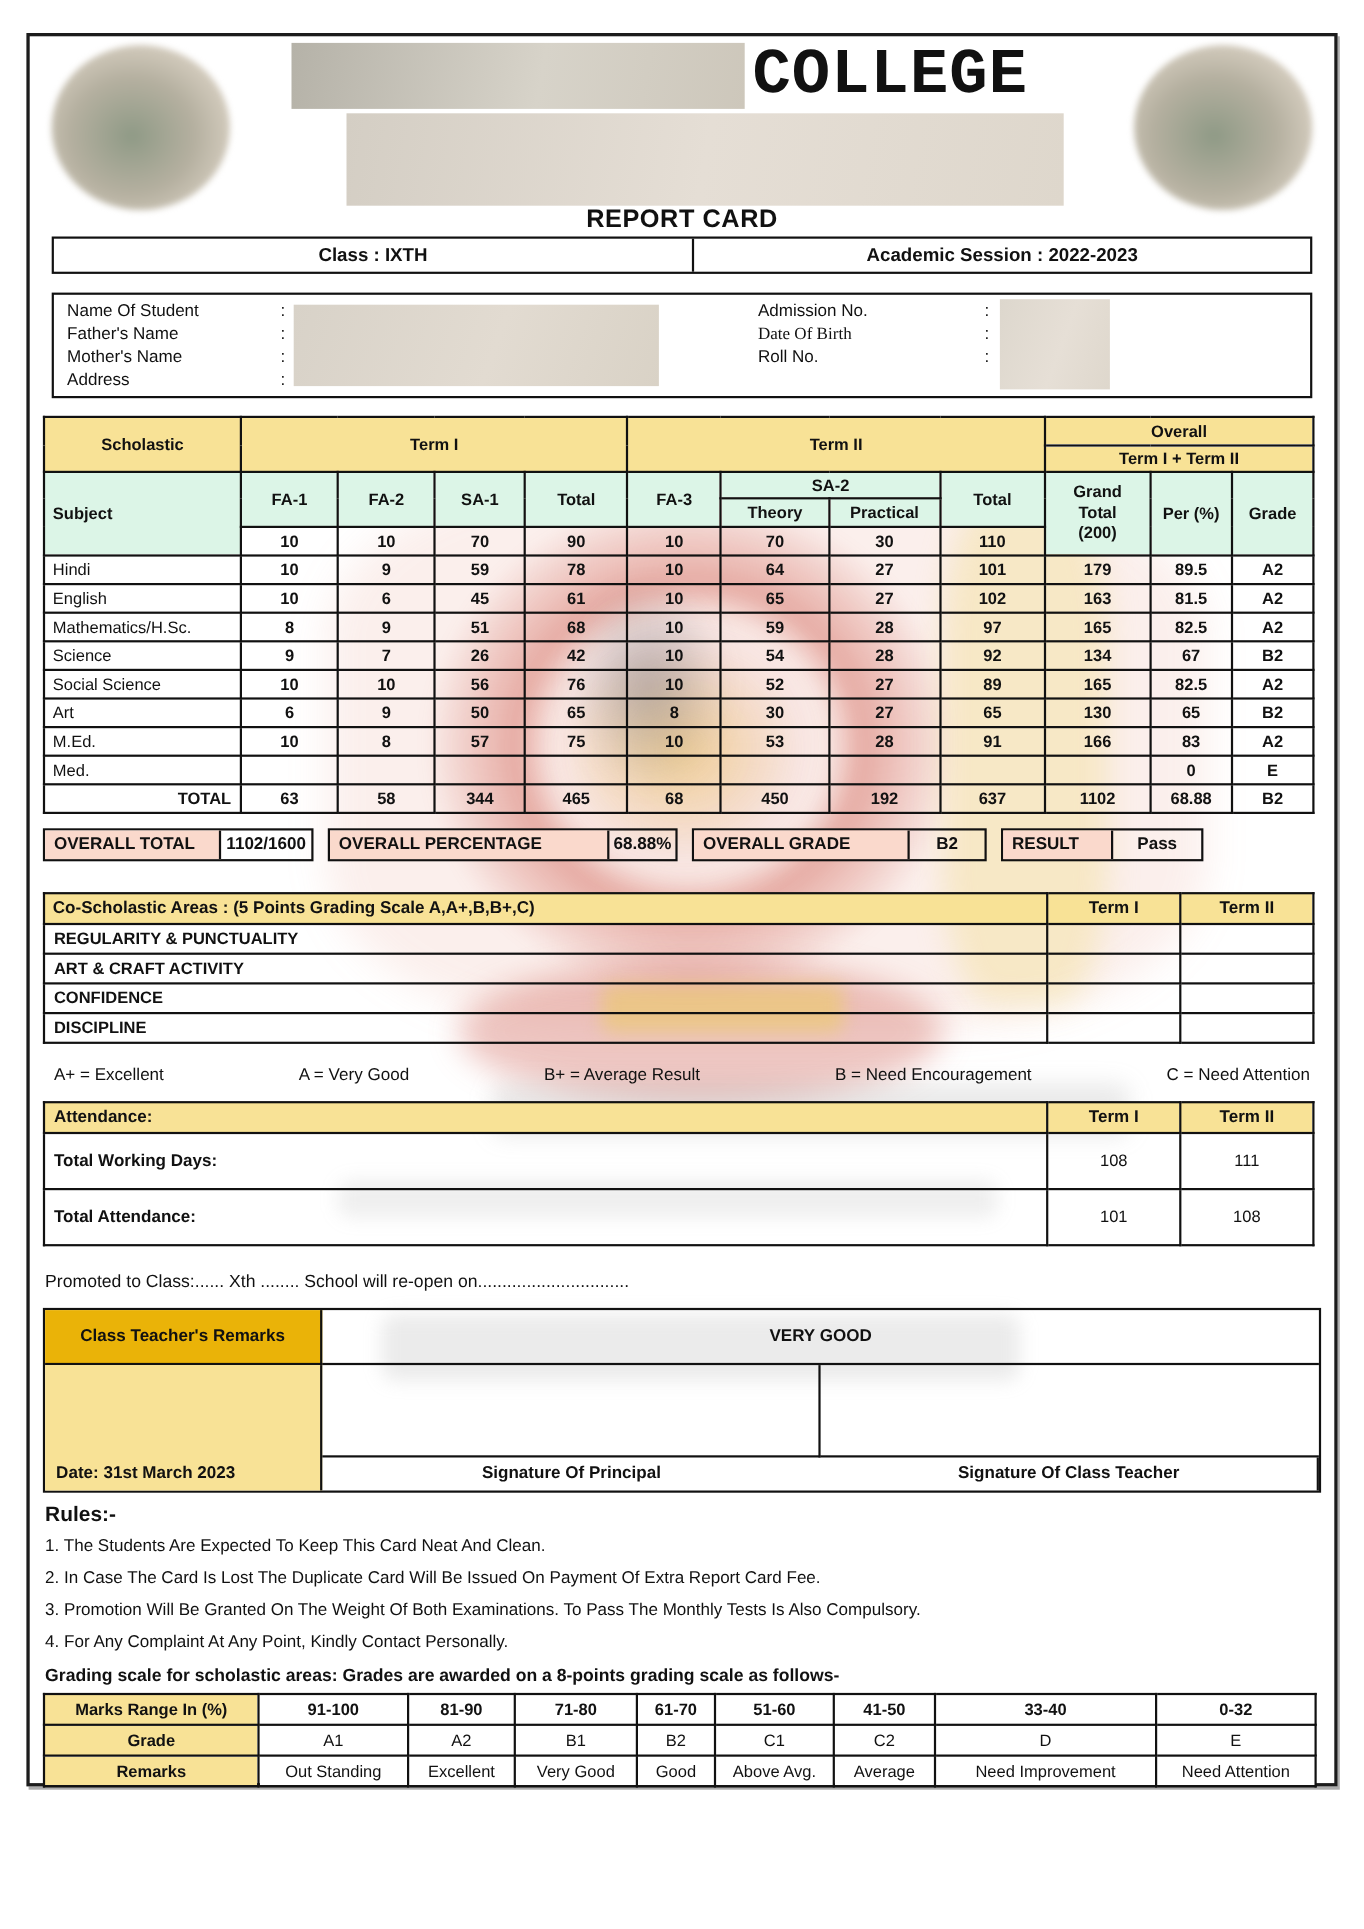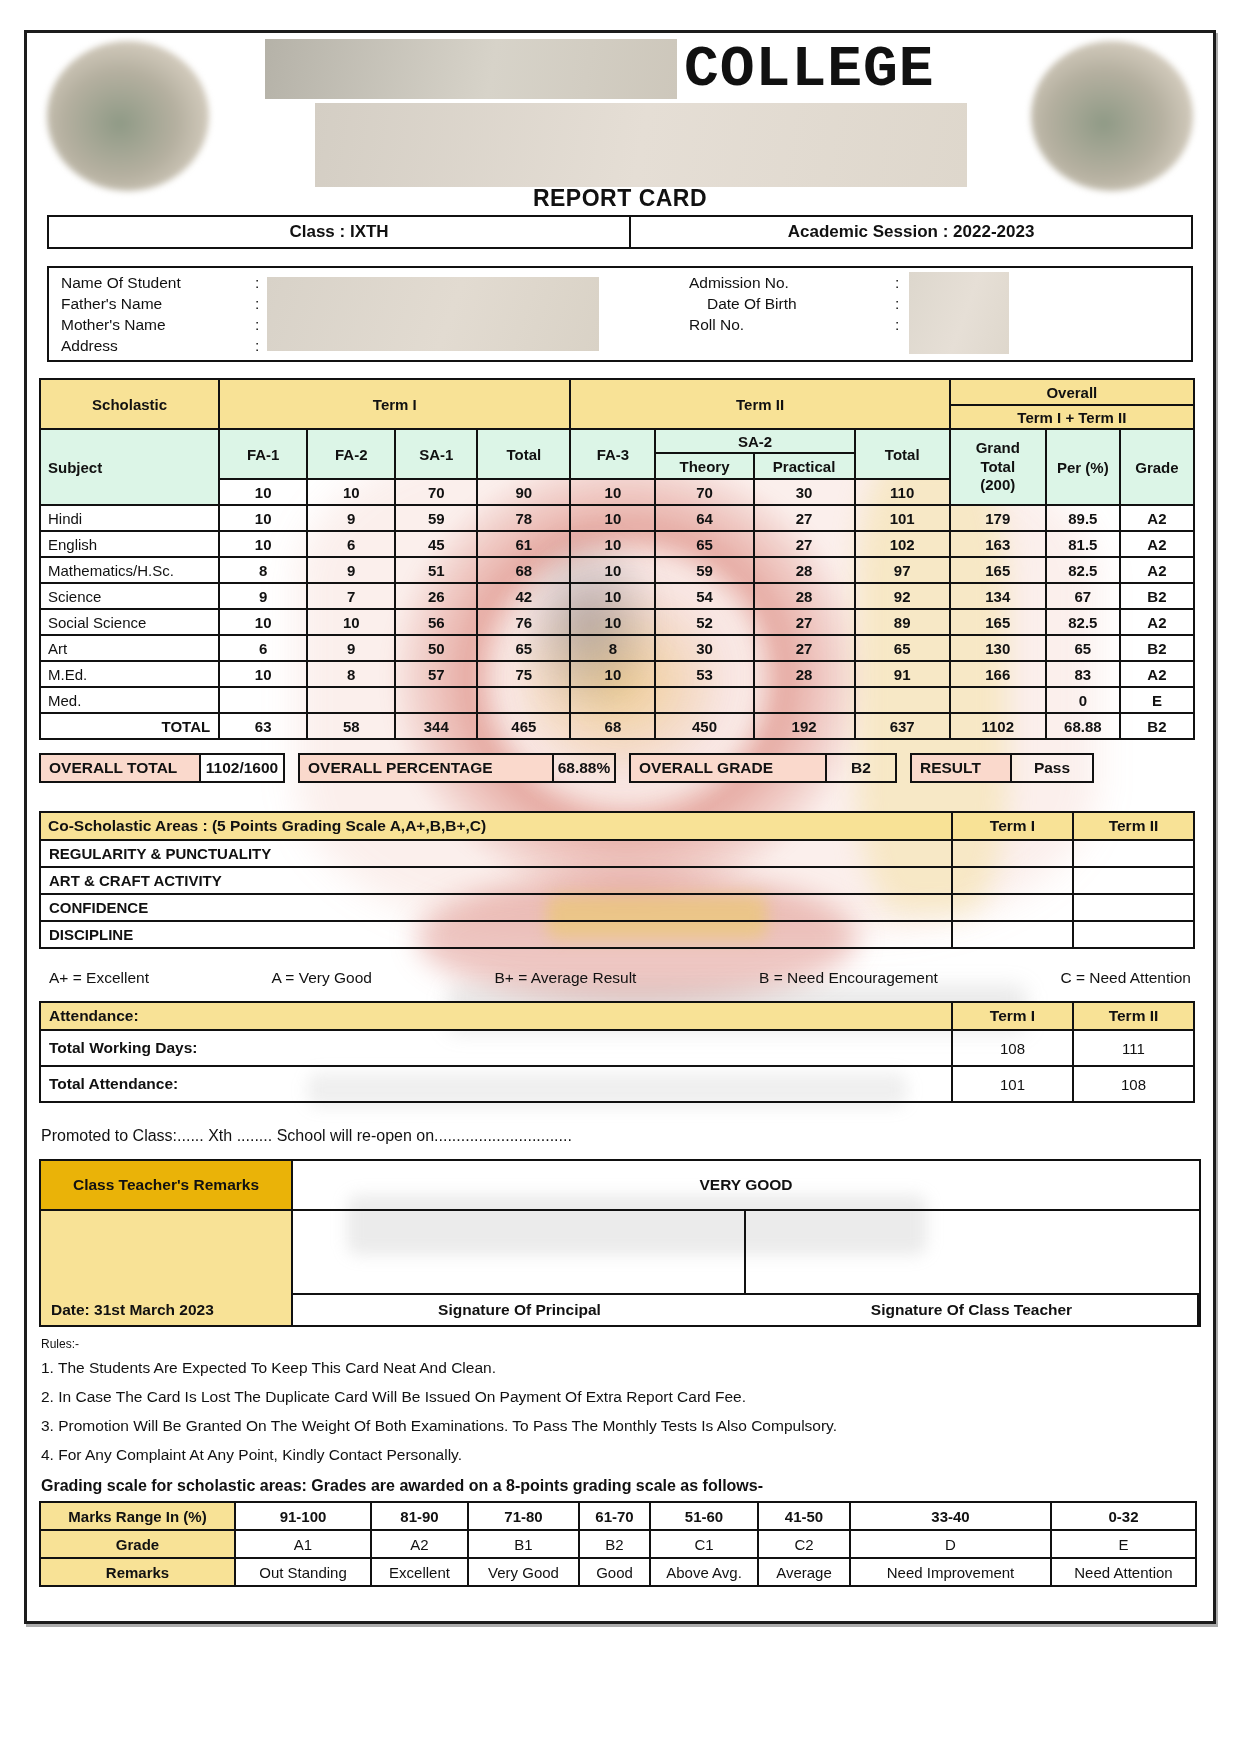--- a/index.html
+++ b/index.html
@@ -93,38 +93,38 @@
   .co-table td.blank{background:transparent;}
   .col-term{width:113px;}
 
   .legend{display:flex;margin:20px 10px 14px;font-size:15.5px;justify-content:space-between;}
   .legend span{white-space:nowrap;}
 
   .att-table{width:1156px;}
   .att-table th{font-weight:bold;font-size:15.5px;}
   .att-table .head-lab{text-align:left;padding-left:8px;}
   .att-table thead tr{height:28px;}
-  .att-table tbody tr{height:36px;padding-left:40px;}
+  .att-table tbody tr{height:51px;padding-left:40px;}
   .att-table td.lab{text-align:left;padding-left:8px;font-weight:bold;font-size:15.5px;background:transparent;}
   .att-table td.v{background:transparent;}
 
   .promoted{margin:24px 2px 0;font-size:16px;}
   .promoted b{font-weight:normal;}
 
   .remarks-grid{display:grid;grid-template-columns:252px 1fr 1fr;border:2px solid #111;margin-top:14px;font-size:15.5px;}
   .rg-c{display:flex;align-items:center;justify-content:center;}
   .rg-head{background:#eab308;font-weight:bold;height:48px;border-right:2px solid #111;border-bottom:2px solid #111;}
   .rg-remark{grid-column:2/4;font-weight:bold;border-bottom:2px solid #111;height:48px;}
   .rg-datecell{background:#F8E296;grid-row:2/4;border-right:2px solid #111;align-items:flex-end;justify-content:flex-start;
     padding:6px 10px;font-weight:bold;}
   .rg-sig-space{height:82px;border-bottom:2px solid #111;}
   .rg-mid{border-right:2px solid #111;}
   .rg-sig-label{height:30px;font-weight:bold;}
 
-  .rules-head{margin:10px 2px 0;font-size:12px;font-weight:normal;}
+  .rules-head{margin:10px 2px 0;font-size:19px;font-weight:bold;}
   .rule-line{margin:4px 2px 0;font-size:15.5px;line-height:25px;}
   .grading-head{margin:10px 2px 6px;font-size:16px;font-weight:bold;}
 
   .scale-table{width:1156px;}
   .scale-table tr{height:28px;}
   .scale-table td{background:#fff;}
   .scale-table .rowlab{background:#F8E296;font-weight:bold;}
   .scale-table .bold{font-weight:bold;}
 </style>
 </head>
@@ -169,21 +169,21 @@
         <span class="ib-label" style="left:12px;top:6px;">Name Of Student</span>
         <span class="ib-label" style="left:12px;top:27px;">Father's Name</span>
         <span class="ib-label" style="left:12px;top:48px;">Mother's Name</span>
         <span class="ib-label" style="left:12px;top:69px;">Address</span>
         <span class="ib-colon" style="left:206px;top:6px;">:</span>
         <span class="ib-colon" style="left:206px;top:27px;">:</span>
         <span class="ib-colon" style="left:206px;top:48px;">:</span>
         <span class="ib-colon" style="left:206px;top:69px;">:</span>
         <div class="redact-left"></div>
         <span class="ib-label" style="left:640px;top:6px;">Admission No.</span>
-        <span class="ib-label" style="left:658px;top:27px;">Date Of Birth</span>
+        <span class="ib-label" style="left:640px;top:27px;font-family:Liberation Serif, serif;">Date Of Birth</span>
         <span class="ib-label" style="left:640px;top:48px;">Roll No.</span>
         <span class="ib-colon" style="left:846px;top:6px;">:</span>
         <span class="ib-colon" style="left:846px;top:27px;">:</span>
         <span class="ib-colon" style="left:846px;top:48px;">:</span>
         <div class="redact-right"></div>
       </div>
 
       <table class="marks-table">
         <colgroup>
           <col style="width:179px">

